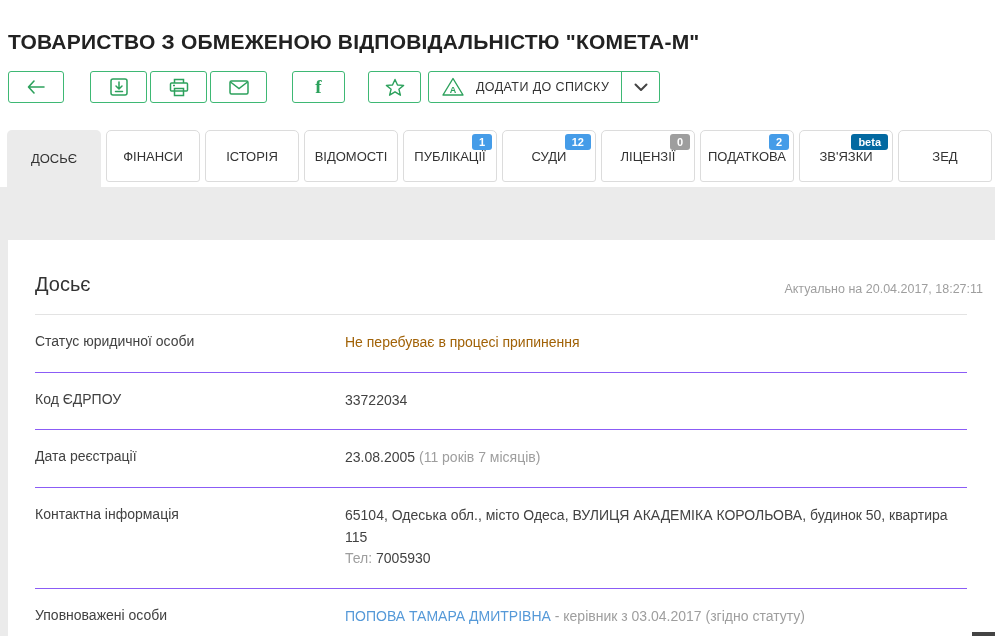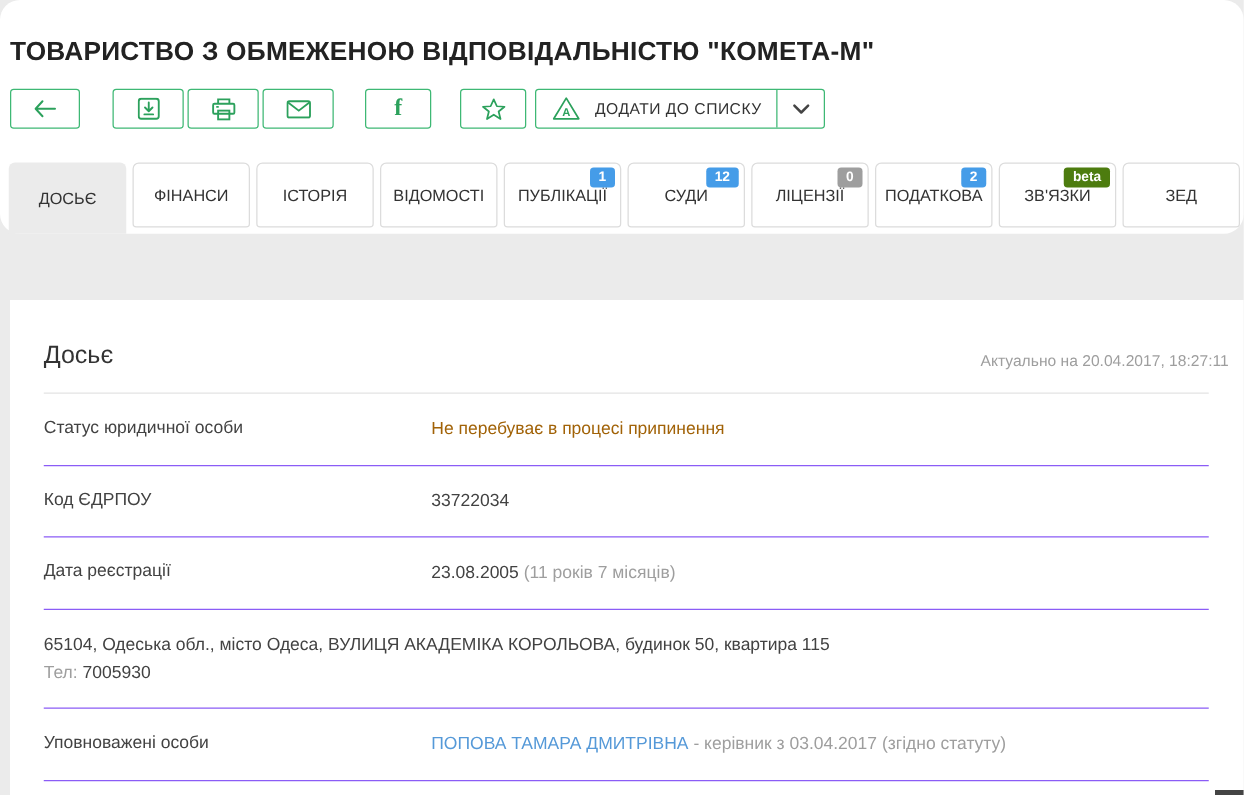--- a/index.html
+++ b/index.html
@@ -1,20 +1,20 @@
 <!DOCTYPE html>
 <html><head>
 <meta charset="utf-8">
 <style>
   * { margin:0; padding:0; box-sizing:border-box; }
   html,body { width:995px; height:636px; overflow:hidden; }
   body { background:#ebebeb; font-family:"Liberation Sans", sans-serif; color:#424242; position:relative; }
 
   
-  .header { background:#ffffff; height:187px; position:relative;border-radius:16px; }
+  .header { background:#ffffff; height:187px; position:relative; }
   .page-title { font-size:21px; font-weight:bold; color:#222; padding:30px 0 0 8px; letter-spacing:.2px; white-space:nowrap; }
 
   
   .toolbar { display:flex; align-items:center; margin:17px 0 0 8px; height:32px; }
   .tb-btn { height:32px; border:1px solid #3eb874; border-radius:3px; background:#fff; display:flex; align-items:center; justify-content:center; cursor:pointer; }
   .tb-btn svg { display:block; }
   .btn-back { width:56px; }
   .btn-sq { width:57px; }
   .grp { display:flex; gap:3px; margin-left:26px; }
   .btn-fb { width:53px; margin-left:25px; font-weight:bold; font-size:19px; color:#2ca15c; font-family:"Liberation Serif", serif; }
@@ -24,21 +24,21 @@
   .addlist-label { font-size:12.5px; color:#333; letter-spacing:.4px; }
   .addlist-caret { width:38px; height:100%; border-left:1px solid #3eb874; display:flex; align-items:center; justify-content:center; }
 
   
   .tabs { display:flex; gap:5px; position:absolute; left:7px; bottom:0; align-items:flex-start; }
   .tab { width:94px; height:52px; background:#fff; border:1px solid #dcdcdc; border-radius:5px 5px 3px 3px; display:flex; align-items:center; justify-content:center; font-size:13px; color:#333; position:relative; cursor:pointer; }
   .tab.active { background:#ebebeb; border:none; height:57px; border-radius:5px 5px 0 0; }
   .badge { position:absolute; top:3px; right:4px; font-size:11px; font-weight:bold; color:#fff; padding:1px 7px; border-radius:3px; line-height:14px; }
   .badge-blue  { background:#459ce8; }
   .badge-gray  { background:#9e9e9e; }
-  .badge-green { background:#4d7c0f; }
+  .badge-green { background:#0369a1; }
 
   
   .card { background:#fff; margin:53px 0 0 8px; width:987px; height:396px; padding-left:27px; }
   .card-head { display:flex; justify-content:space-between; align-items:flex-end; padding:33px 12px 0 0; }
   .card-title { font-size:20px; font-weight:500; color:#333; }
   .card-updated { font-size:12.5px; color:#9e9e9e; }
   .head-divider { border-bottom:1px solid #e3e3e3; margin:18px 28px 0 0; }
 
   .row { display:flex; border-bottom:1px solid #8b5cf6; margin-right:28px; padding:17px 0 18px 0; font-size:14px; }
   .row-label { width:310px; flex:none; color:#424242; padding-top:1px; }
@@ -184,20 +184,21 @@
 
   <div class="row">
     <div class="row-label">Дата реєстрації</div>
     <div class="row-value">
       <span class="txt-dark">23.08.2005</span>
       <span class="txt-gray">(11 років 7 місяців)</span>
     </div>
   </div>
 
   <div class="row">
+    <div class="row-label">Контактна інформація</div>
     <div class="row-value">
       <div class="txt-dark">65104, Одеська обл., місто Одеса, ВУЛИЦЯ АКАДЕМІКА КОРОЛЬОВА, будинок 50, квартира 115</div>
       <div>
         <span class="txt-gray">Тел:</span>
         <span class="txt-dark">7005930</span>
       </div>
     </div>
   </div>
 
   <div class="row">

